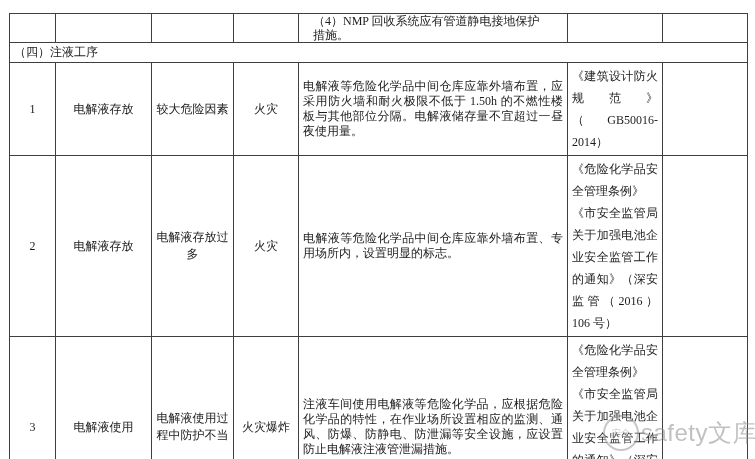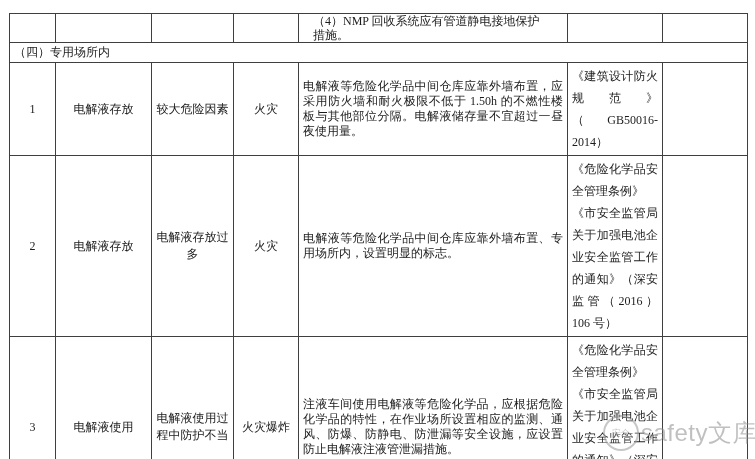--- a/index.html
+++ b/index.html
@@ -131,21 +131,21 @@
       <td class="c"></td>
       <td class="c"></td>
       <td class="c"></td>
       <td class="c"></td>
       <td class="measure cont">（4）NMP 回收系统应有管道静电接地保护措施。</td>
       <td class="basis"></td>
       <td class="c"></td>
     </tr>
 
     <tr class="h-sect">
-      <td class="sect" colspan="7">（四）专用场所内</td>
+      <td class="sect" colspan="7">（四）注液工序</td>
     </tr>
 
     <tr class="h-r1">
       <td class="c">1</td>
       <td class="c">电解液存放</td>
       <td class="c">较大危险因素</td>
       <td class="c">火灾</td>
       <td class="measure">电解液等危险化学品中间仓库应靠外墙布置，应采用防火墙和耐火极限不低于 1.50h 的不燃性楼板与其他部位分隔。电解液储存量不宜超过一昼夜使用量。</td>
       <td class="basis">《建筑设计防火规范》（GB50016-2014）</td>
       <td class="c"></td>

